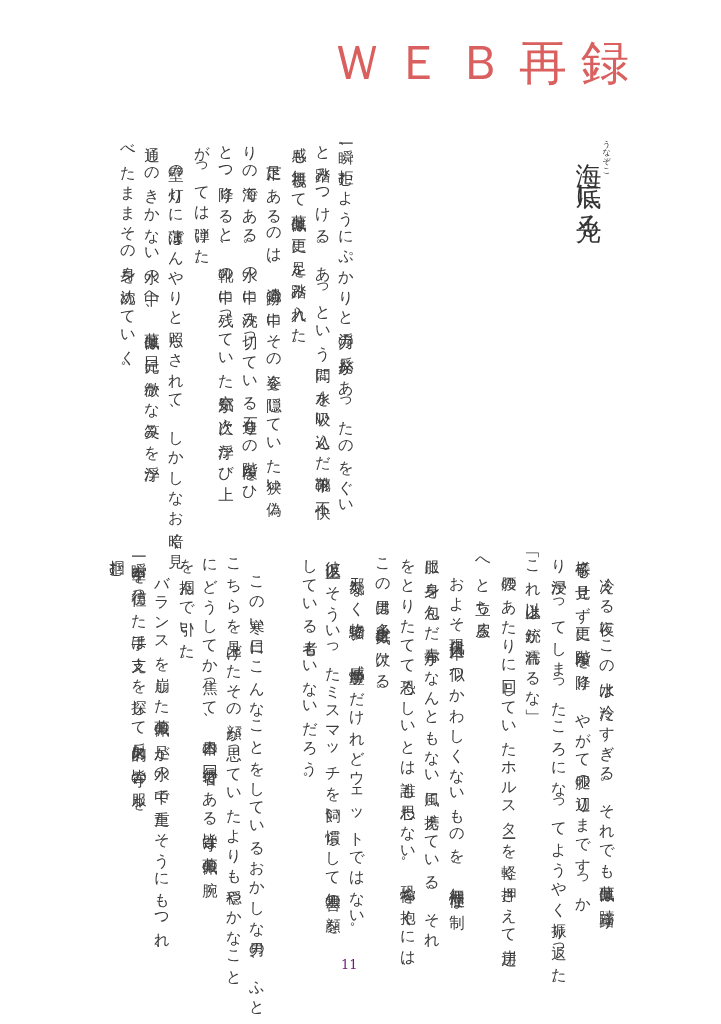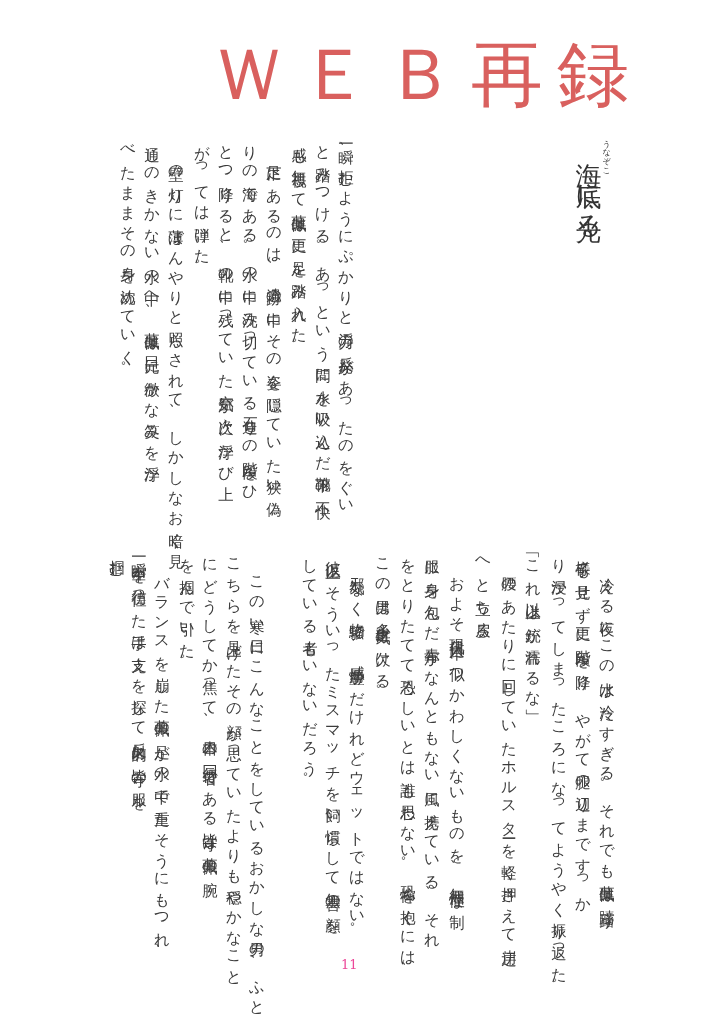--- a/index.html
+++ b/index.html
@@ -2,36 +2,36 @@
 <html><head>
 <meta charset="utf-8">
 <style>
   html, body { margin: 0; padding: 0; }
   body {
     width: 721px; height: 1024px; background: #ffffff; position: relative; overflow: hidden;
     font-family: "DejaVu Sans", sans-serif; color: #3a3a3a;
   }
   .header-title {
     position: absolute; top: 38px; right: 78px;
-    font-family: "DejaVu Serif", serif; font-size: 72px; letter-spacing: 14px;
+    font-family: "DejaVu Serif", serif; font-size: 48px; letter-spacing: 14px;
     color: #d9605e; line-height: 1; white-space: nowrap;
   }
   .story-title {
     position: absolute; top: 134px; left: 570px; width: 40px; height: 120px;
     writing-mode: vertical-rl; font-size: 26px; line-height: 40px; color: #333;
     font-family: "DejaVu Sans", sans-serif;
   }
   .story-title ruby rt { font-size: 8px; }
   .col {
     position: absolute; writing-mode: vertical-rl; font-size: 15.4px; line-height: 20px;
     letter-spacing: 2.4px; white-space: nowrap; width: 20px; color: #3c3c3c;
   }
   .page-number {
     position: absolute; top: 957px; left: 341px; font-family: "DejaVu Serif", serif;
-    font-size: 13px; color: #ec4899;
+    font-size: 13px; color: #701a75;
   }
 </style>
 </head>
 <body>
 
 <div>
   <div class="header-title">ＷＥＢ再録</div>
 
   <div class="story-title"><ruby><span>海底</span><rt>うなぞこ</rt></ruby><span>に光る</span></div>
 

